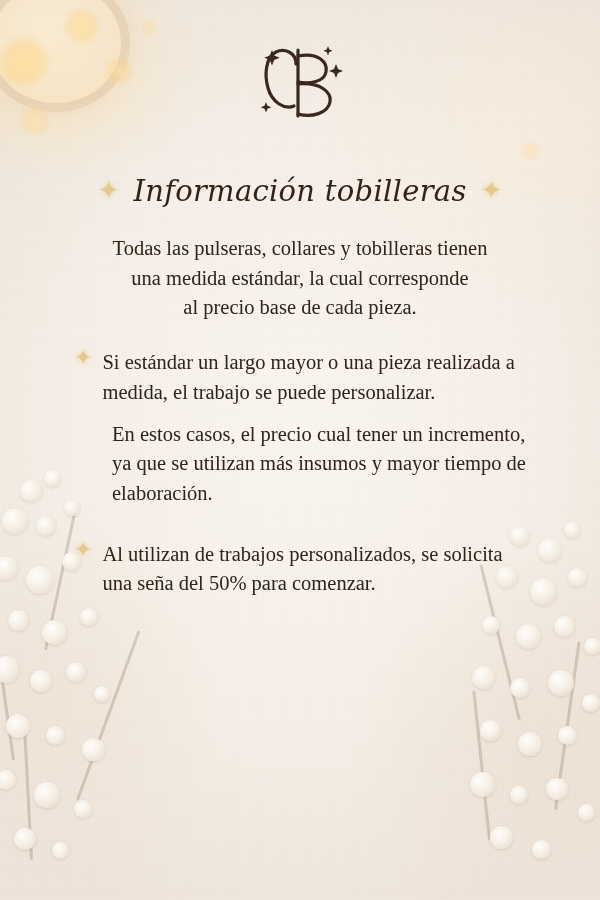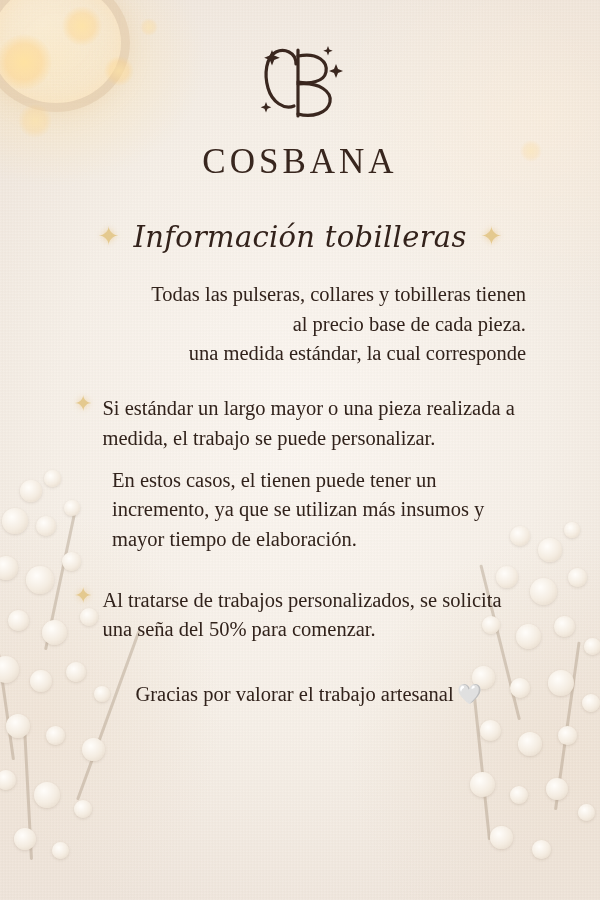--- a/index.html
+++ b/index.html
@@ -130,21 +130,21 @@
     width: 452px;
     margin-top: 26px;
     font-size: 20.5px;
     line-height: 1.42;
     color: #31221b;
   }
   .block.centered {
     text-align: center;
     line-height: 1.45;
   }
-  .block .line { display: block; text-align: right; }
+  .block .line { display: block; }
 
   .bullet-block {
     width: 452px;
     margin-top: 24px;
     display: flex;
     align-items: flex-start;
     gap: 10px;
     font-size: 20.5px;
     line-height: 1.45;
     color: #31221b;
@@ -272,59 +272,52 @@
 
           <path d="M58 16 C78 12, 88 22, 86 32 C84 42, 70 44, 58 42" fill="none" stroke="#3a271f" stroke-width="3.2" stroke-linecap="round"></path>
           <path d="M58 44 C80 42, 92 52, 90 62 C88 73, 72 78, 58 74" fill="none" stroke="#3a271f" stroke-width="3.2" stroke-linecap="round"></path>
 
           <path d="M32 10 l2.2 5.6 5.6 2.2 -5.6 2.2 -2.2 5.6 -2.2 -5.6 -5.6 -2.2 5.6 -2.2 z" fill="#3a271f"></path>
           <path d="M96 24 l2 5 5 2 -5 2 -2 5 -2 -5 -5 -2 5 -2 z" fill="#3a271f"></path>
           <path d="M88 6 l1.3 3.4 3.4 1.3 -3.4 1.3 -1.3 3.4 -1.3 -3.4 -3.4 -1.3 3.4 -1.3 z" fill="#3a271f"></path>
           <path d="M26 62 l1.5 3.8 3.8 1.5 -3.8 1.5 -1.5 3.8 -1.5 -3.8 -3.8 -1.5 3.8 -1.5 z" fill="#3a271f"></path>
         </svg>
       </div>
-      <div class="brand">COSBANA</div>
     </div>
 
     <div class="headline-row">
       <span class="spark lg">✦</span>
       <span class="headline">Información tobilleras</span>
       <span class="spark lg">✦</span>
     </div>
 
     <div class="block centered">
       <span class="line">Todas las pulseras, collares y tobilleras tienen</span>
+      <span class="line">una medida estándar, la cual corresponde</span>
       <span class="line">al precio base de cada pieza.</span>
-      <span class="line">una medida estándar, la cual corresponde</span>
     </div>
 
     <div class="bullet-block">
       <span class="spark md">✦</span>
       <span class="body">
         <span class="line">Si estándar un largo mayor o una pieza</span>
         <span class="line">realizada a medida, el trabajo se puede</span>
         <span class="line">personalizar.</span>
       </span>
     </div>
 
     <div class="sub-para">
-      <span class="line">En estos casos, el tienen puede tener un</span>
+      <span class="line">En estos casos, el precio cual tener un</span>
       <span class="line">incremento, ya que se utilizan más insumos</span>
       <span class="line">y mayor tiempo de elaboración.</span>
     </div>
 
     <div class="bullet-block" style="margin-top:30px;">
       <span class="spark md">✦</span>
       <span class="body">
-        <span class="line">Al tratarse de trabajos personalizados,</span>
+        <span class="line">Al utilizan de trabajos personalizados,</span>
         <span class="line">se solicita una seña del 50% para comenzar.</span>
       </span>
     </div>
 
-    <div class="closing">
-      <span class="line">Gracias por valorar el trabajo</span>
-      <span class="line">
-        <span>artesanal</span><span class="heart">🤍</span>
-      </span>
-    </div>
 
   </div>
 </div>
 
 </body></html>

